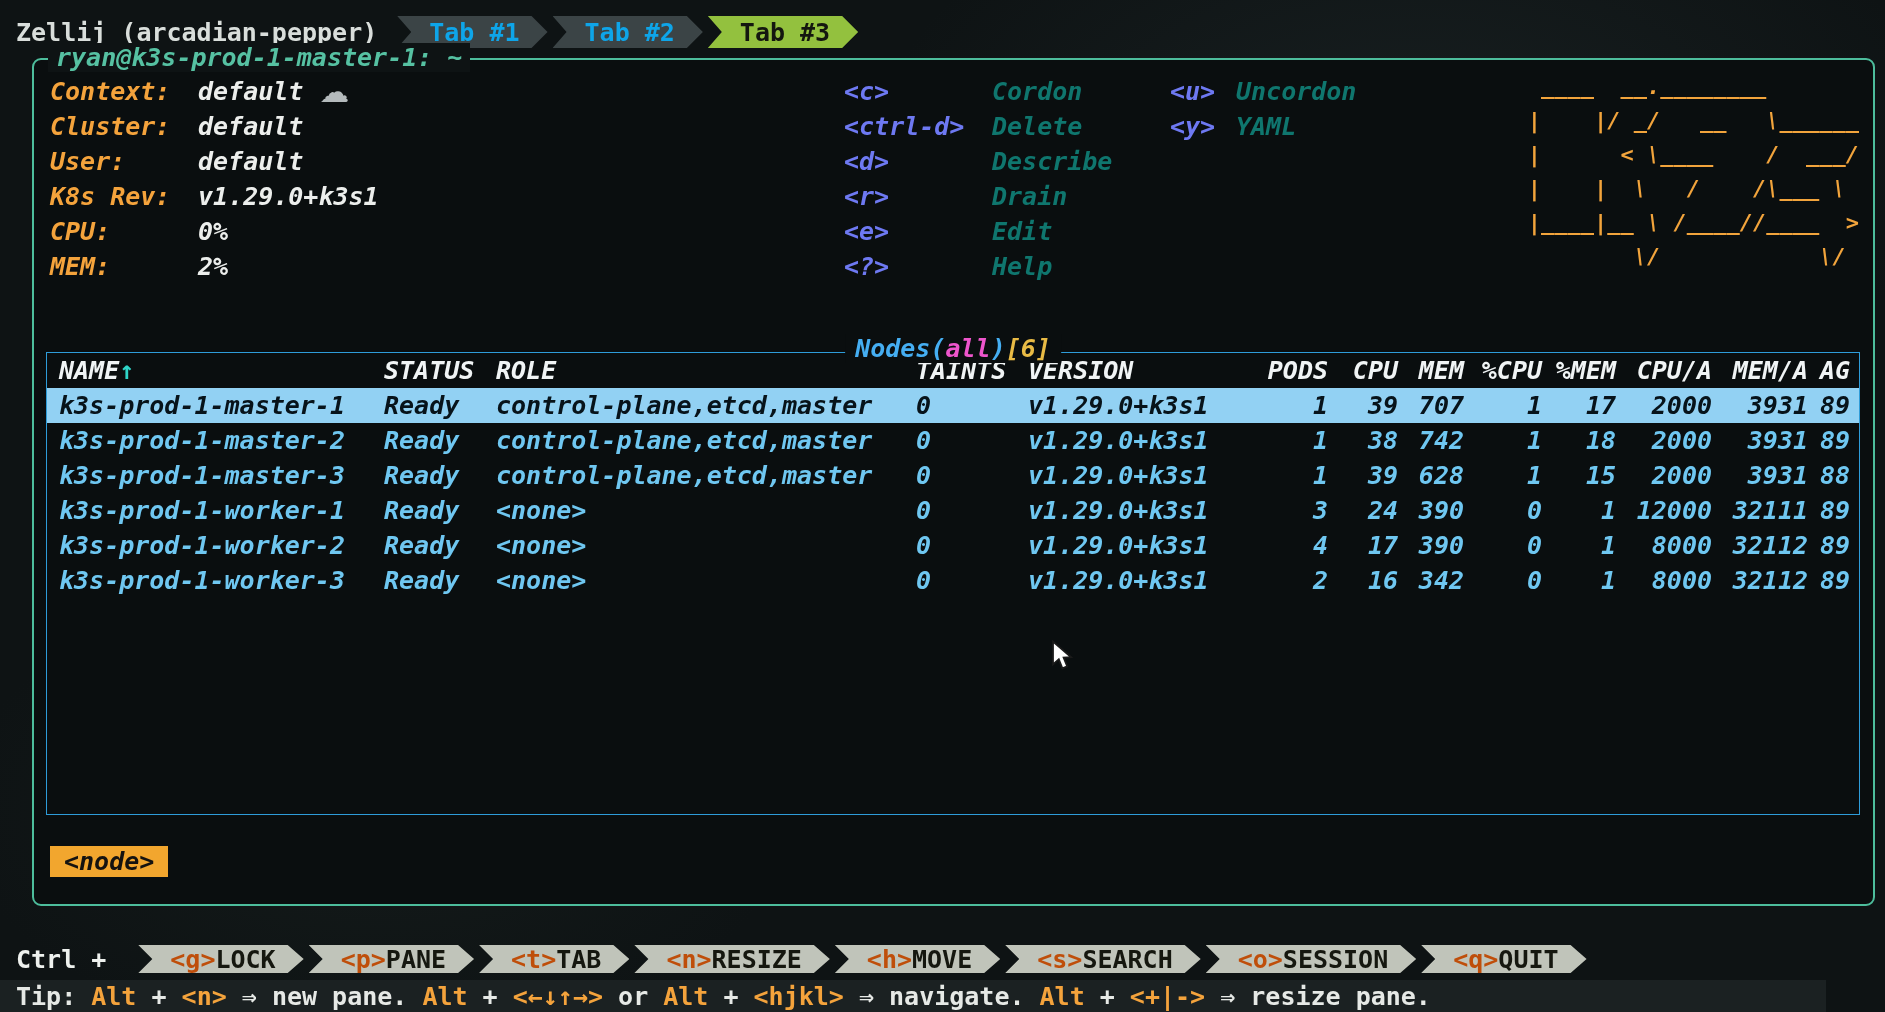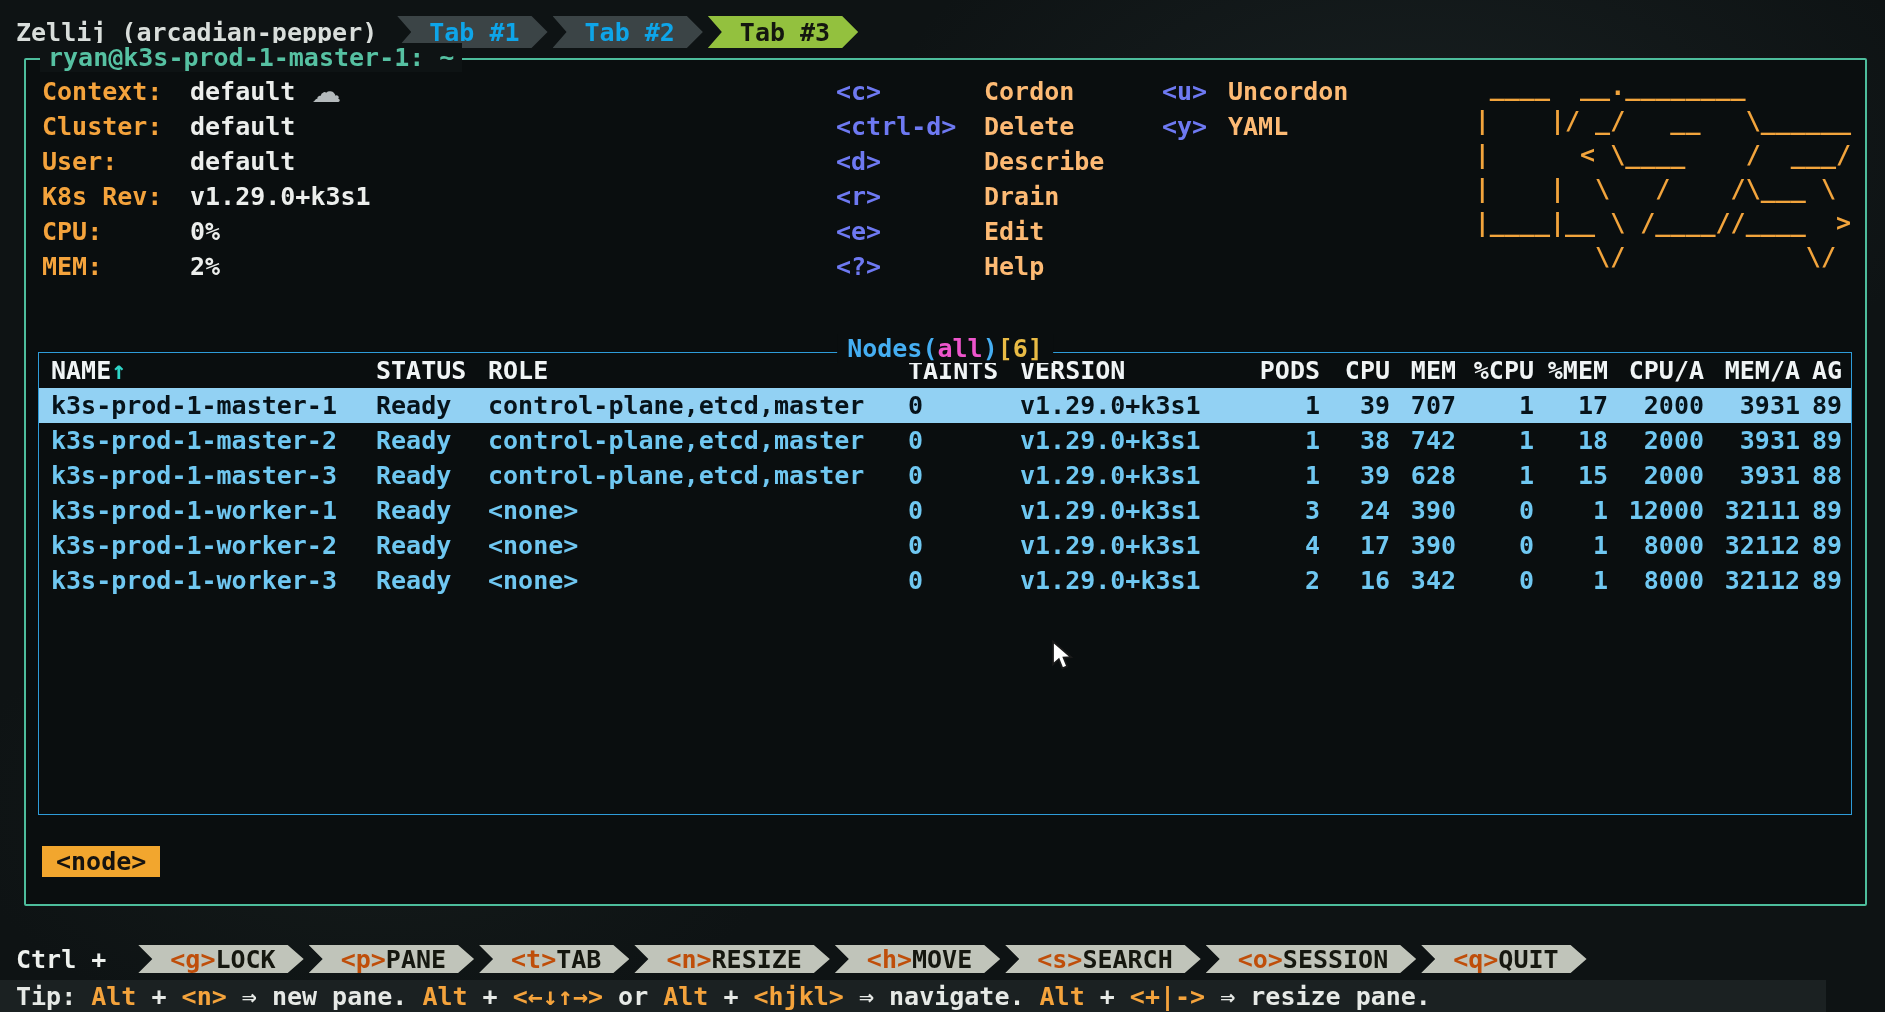--- a/index.html
+++ b/index.html
@@ -12,41 +12,41 @@
      #0e1314;}
   
   .tabbar{position:absolute;top:14px;left:0;right:0;height:36px;display:flex;align-items:center;padding-left:16px;gap:6px;}
   .session{color:#d9dedb;margin-right:14px;white-space:pre;}
   .tabs{display:flex;gap:5px;}
   .ribbon{display:inline-flex;align-items:center;height:32px;padding:0 28px 0 32px;white-space:pre;
           clip-path:polygon(0 0,calc(100% - 16px) 0,100% 50%,calc(100% - 16px) 100%,0 100%,14px 50%);}
   .tab{background:#3b4446;color:#0ea5e9;}
   .tab-active{background:#93c13e;color:#14170f;}
   
-  .pane{position:absolute;left:24px;top:58px;width:1843px;height:848px;background:#0a0e0f;
-        border:2px solid #4dbd9c;border-radius:2px;}
+  .pane{position:absolute;left:32px;top:58px;width:1843px;height:848px;background:#0a0e0f;
+        border:2px solid #4dbd9c;border-radius:9px;font-style:italic;}
   .pane-title{position:absolute;top:-17px;left:14px;background:#0e1314;padding:0 8px;color:#56c1a2;white-space:pre;}
   .k9s{position:absolute;inset:0;}
   
   .info{padding:14px 0 0 16px;}
   .inforow{line-height:35px;height:35px;white-space:pre;}
   .ilabel{display:inline-block;width:148px;color:#f4a33c;}
   .ival{color:#eceeec;}
   .cloud{font-family:"DejaVu Sans",sans-serif;color:#b4babc;font-size:30px;margin-left:16px;vertical-align:-2px;font-weight:400;}
   .bolt{display:inline-block;width:13px;height:22px;margin:0 2px 0 12px;background:#ffd24a;vertical-align:-3px;
         clip-path:polygon(58% 0,0 56%,38% 56%,26% 100%,100% 38%,52% 38%);}
   .upgrade{color:#38d6c4;}
   
   .menu{position:absolute;left:810px;top:14px;display:grid;grid-template-columns:148px 178px 66px 200px;}
   .menu span{line-height:35px;height:35px;white-space:pre;}
   .mkey{color:#6e79f2;}
-  .mlabel{color:#fdba74;}
+  .mlabel{color:#0f766e;}
   
   .logo{position:absolute;top:10px;right:14px;color:#f2a43c;white-space:pre;line-height:34px;
-        font-family:"DejaVu Sans Mono",monospace;font-size:25px;font-weight:700;}
+        font-family:"DejaVu Sans Mono",monospace;font-size:22px;font-weight:700;}
   
   .tablebox{position:absolute;left:12px;top:292px;width:1814px;height:463px;border:1px solid #2e9cd9;}
   .tabletitle{position:absolute;top:-19px;left:50%;transform:translateX(-50%);background:#0a0e0f;padding:0 10px;white-space:pre;}
   .t-res,.t-par{color:#45aef2;}
   .t-scope{color:#ee55cc;}
   .t-count{color:#e9bb45;}
   .tgrid{display:grid;grid-template-columns:325px 112px 420px 112px 225px 75px 70px 66px 78px 74px 96px 96px 46px;
          padding-left:12px;line-height:35px;height:35px;white-space:pre;}
   .tgrid>:nth-child(n+6):nth-child(-n+12){text-align:right;}
   .tgrid>:nth-child(13){padding-left:12px;}

